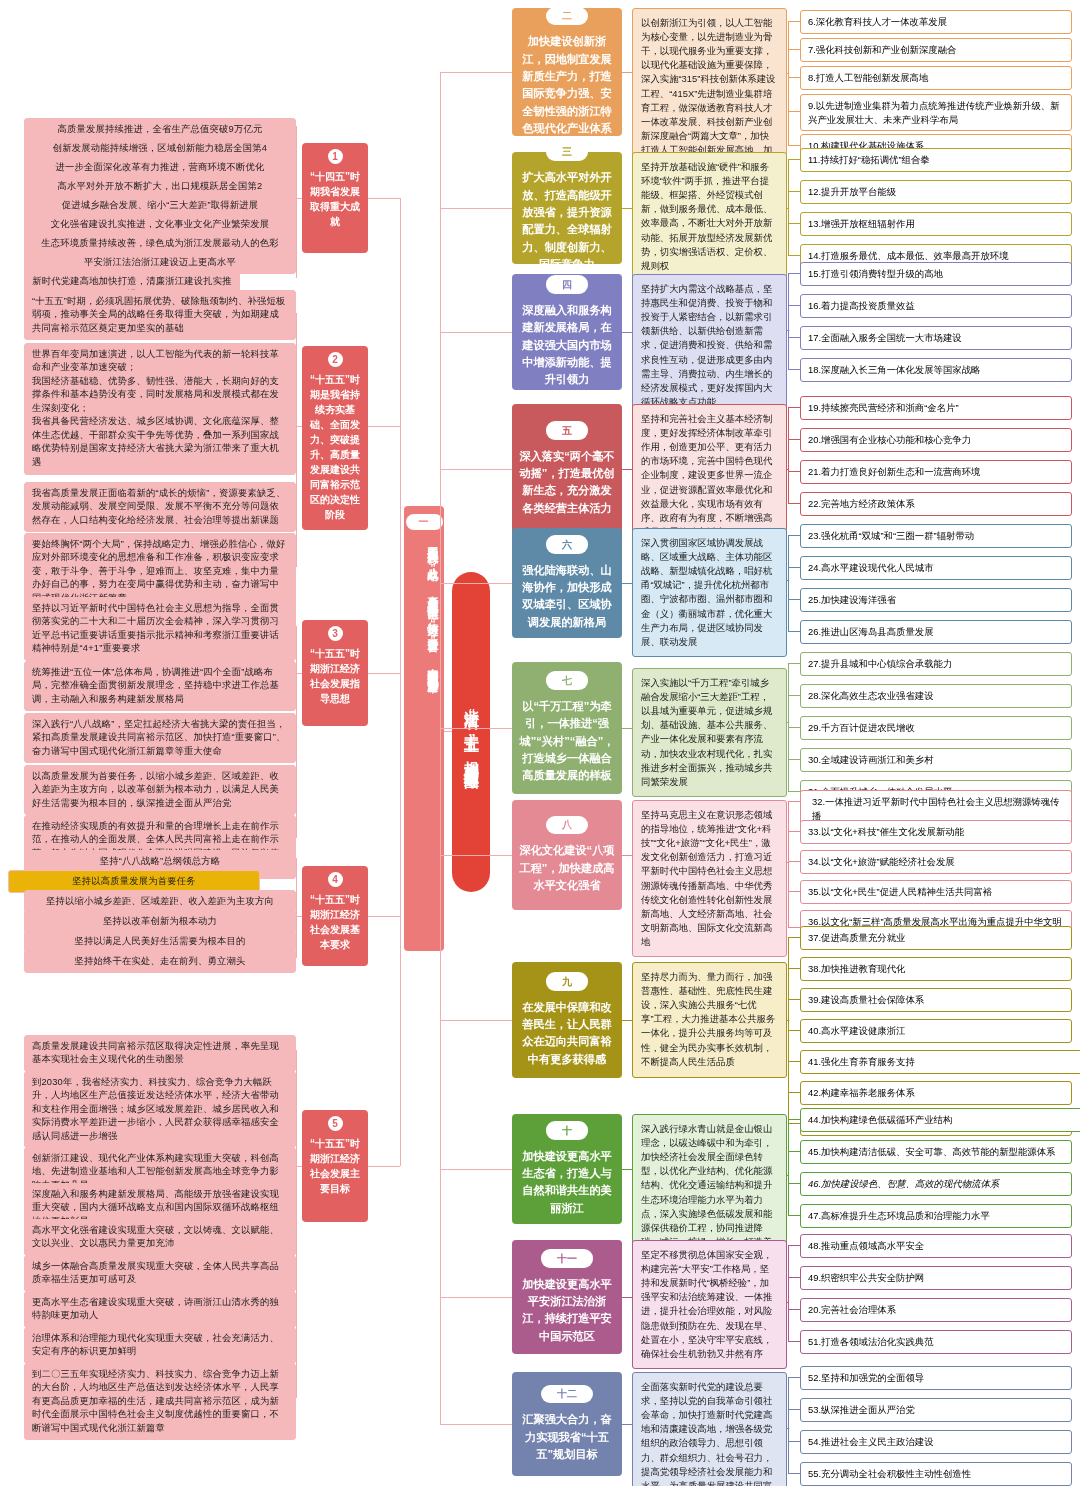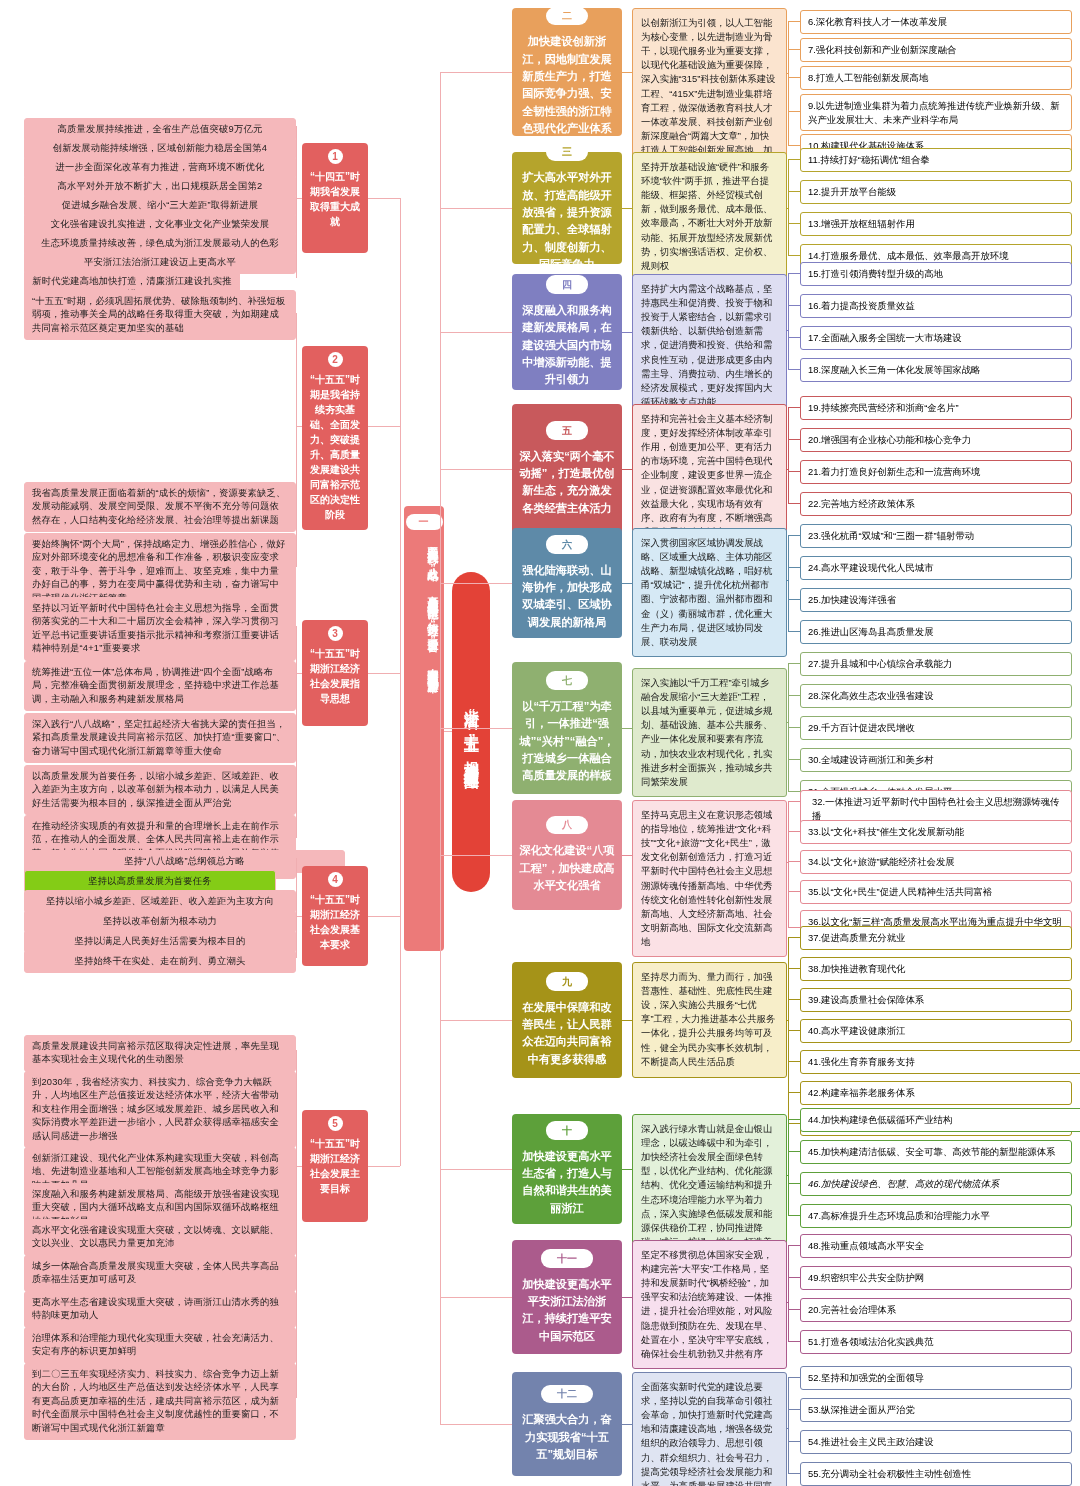--- a/index.html
+++ b/index.html
@@ -148,20 +148,21 @@
     <div style="position: absolute; left: 296px; top: 164px; width: 0px; height: 1px; background: rgb(240, 174, 177);"></div>
     <div style="position: absolute; left: 296px; top: 183px; width: 0px; height: 1px; background: rgb(240, 174, 177);"></div>
     <div style="position: absolute; left: 296px; top: 202px; width: 0px; height: 1px; background: rgb(240, 174, 177);"></div>
     <div style="position: absolute; left: 296px; top: 221px; width: 0px; height: 1px; background: rgb(240, 174, 177);"></div>
     <div style="position: absolute; left: 296px; top: 240px; width: 0px; height: 1px; background: rgb(240, 174, 177);"></div>
     <div style="position: absolute; left: 296px; top: 259px; width: 0px; height: 1px; background: rgb(240, 174, 177);"></div>
     <div style="position: absolute; left: 296px; top: 278px; width: 0px; height: 1px; background: rgb(240, 174, 177);"></div>
     <div style="position: absolute; left: 296px; top: 198px; width: 6px; height: 1px; background: rgb(240, 174, 177);"></div>
     <div style="position: absolute; left: 368px; top: 198px; width: 32px; height: 1px; background: rgb(240, 174, 177);"></div>
     <div class="leaf pink-leaf" style="left:24px;top:290px;width:272px;min-height:46px;background:#f5b8bb;">“十五五”时期，必须巩固拓展优势、破除瓶颈制约、补强短板弱项，推动事关全局的战略任务取得重大突破，为如期建成共同富裕示范区奠定更加坚实的基础</div>
+    <div class="leaf pink-leaf" style="left:24px;top:343px;width:272px;min-height:132px;background:#f5b8bb;">世界百年变局加速演进，以人工智能为代表的新一轮科技革命和产业变革加速突破；<br>我国经济基础稳、优势多、韧性强、潜能大，长期向好的支撑条件和基本趋势没有变，同时发展格局和发展模式都在发生深刻变化；<br>我省具备民营经济发达、城乡区域协调、文化底蕴深厚、整体生态优越、干部群众实干争先等优势，叠加一系列国家战略优势特别是国家支持经济大省挑大梁为浙江带来了重大机遇</div>
     <div class="leaf pink-leaf" style="left:24px;top:482px;width:272px;min-height:44px;background:#f5b8bb;">我省高质量发展正面临着新的“成长的烦恼”，资源要素缺乏、发展动能减弱、发展空间受限、发展不平衡不充分等问题依然存在，人口结构变化给经济发展、社会治理等提出新课题</div>
     <div class="leaf pink-leaf" style="left:24px;top:533px;width:272px;min-height:68px;background:#f5b8bb;">要始终胸怀“两个大局”，保持战略定力、增强必胜信心，做好应对外部环境变化的思想准备和工作准备，积极识变应变求变，敢于斗争、善于斗争，迎难而上、攻坚克难，集中力量办好自己的事，努力在变局中赢得优势和主动，奋力谱写中国式现代化浙江新篇章</div>
     <div class="lnode" style="left:302px;top:346px;width:66px;min-height:160px;background:#e2605f;">
       <span class="bullet">2</span>
       <span>“十五五”时期是我省持续夯实基础、全面发力、突破提升、高质量发展建设共同富裕示范区的决定性阶段</span>
     </div>
     <div style="position: absolute; left: 296px; top: 313px; width: 1px; height: 254px; background: rgb(240, 174, 177);"></div>
     <div style="position: absolute; left: 296px; top: 313px; width: 0px; height: 1px; background: rgb(240, 174, 177);"></div>
     <div style="position: absolute; left: 296px; top: 409px; width: 0px; height: 1px; background: rgb(240, 174, 177);"></div>
     <div style="position: absolute; left: 296px; top: 504px; width: 0px; height: 1px; background: rgb(240, 174, 177);"></div>
@@ -178,22 +179,22 @@
       <span>“十五五”时期浙江经济社会发展指导思想</span>
     </div>
     <div style="position: absolute; left: 296px; top: 626px; width: 1px; height: 212px; background: rgb(240, 174, 177);"></div>
     <div style="position: absolute; left: 296px; top: 626px; width: 0px; height: 1px; background: rgb(240, 174, 177);"></div>
     <div style="position: absolute; left: 296px; top: 684px; width: 0px; height: 1px; background: rgb(240, 174, 177);"></div>
     <div style="position: absolute; left: 296px; top: 736px; width: 0px; height: 1px; background: rgb(240, 174, 177);"></div>
     <div style="position: absolute; left: 296px; top: 787px; width: 0px; height: 1px; background: rgb(240, 174, 177);"></div>
     <div style="position: absolute; left: 296px; top: 838px; width: 0px; height: 1px; background: rgb(240, 174, 177);"></div>
     <div style="position: absolute; left: 296px; top: 673px; width: 6px; height: 1px; background: rgb(240, 174, 177);"></div>
     <div style="position: absolute; left: 368px; top: 673px; width: 32px; height: 1px; background: rgb(240, 174, 177);"></div>
-    <div class="leaf pink-leaf centered" style="left:24px;top:850px;width:321px;min-height:16px;background:#f5b8bb;display:flex;align-items:center;justify-content:center;">坚持“八八战略”总纲领总方略</div>
-    <div class="leaf pink-leaf centered" style="left:24px;top:870px;width:252px;min-height:16px;background:#84cc16;display:flex;align-items:center;justify-content:center;">坚持以高质量发展为首要任务</div>
+    <div class="leaf pink-leaf centered" style="left:24px;top:850px;width:272px;min-height:16px;background:#f5b8bb;display:flex;align-items:center;justify-content:center;">坚持“八八战略”总纲领总方略</div>
+    <div class="leaf pink-leaf centered" style="left:8px;top:870px;width:252px;min-height:16px;background:#eab308;display:flex;align-items:center;justify-content:center;">坚持以高质量发展为首要任务</div>
     <div class="leaf pink-leaf centered" style="left:24px;top:890px;width:272px;min-height:16px;background:#f5b8bb;display:flex;align-items:center;justify-content:center;">坚持以缩小城乡差距、区域差距、收入差距为主攻方向</div>
     <div class="leaf pink-leaf centered" style="left:24px;top:910px;width:272px;min-height:16px;background:#f5b8bb;display:flex;align-items:center;justify-content:center;">坚持以改革创新为根本动力</div>
     <div class="leaf pink-leaf centered" style="left:24px;top:930px;width:272px;min-height:16px;background:#f5b8bb;display:flex;align-items:center;justify-content:center;">坚持以满足人民美好生活需要为根本目的</div>
     <div class="leaf pink-leaf centered" style="left:24px;top:950px;width:272px;min-height:16px;background:#f5b8bb;display:flex;align-items:center;justify-content:center;">坚持始终干在实处、走在前列、勇立潮头</div>
     <div class="lnode" style="left:302px;top:866px;width:66px;min-height:100px;background:#e2605f;">
       <span class="bullet">4</span>
       <span>“十五五”时期浙江经济社会发展基本要求</span>
     </div>
     <div style="position: absolute; left: 296px; top: 858px; width: 1px; height: 100px; background: rgb(240, 174, 177);"></div>
     <div style="position: absolute; left: 296px; top: 858px; width: 0px; height: 1px; background: rgb(240, 174, 177);"></div>

